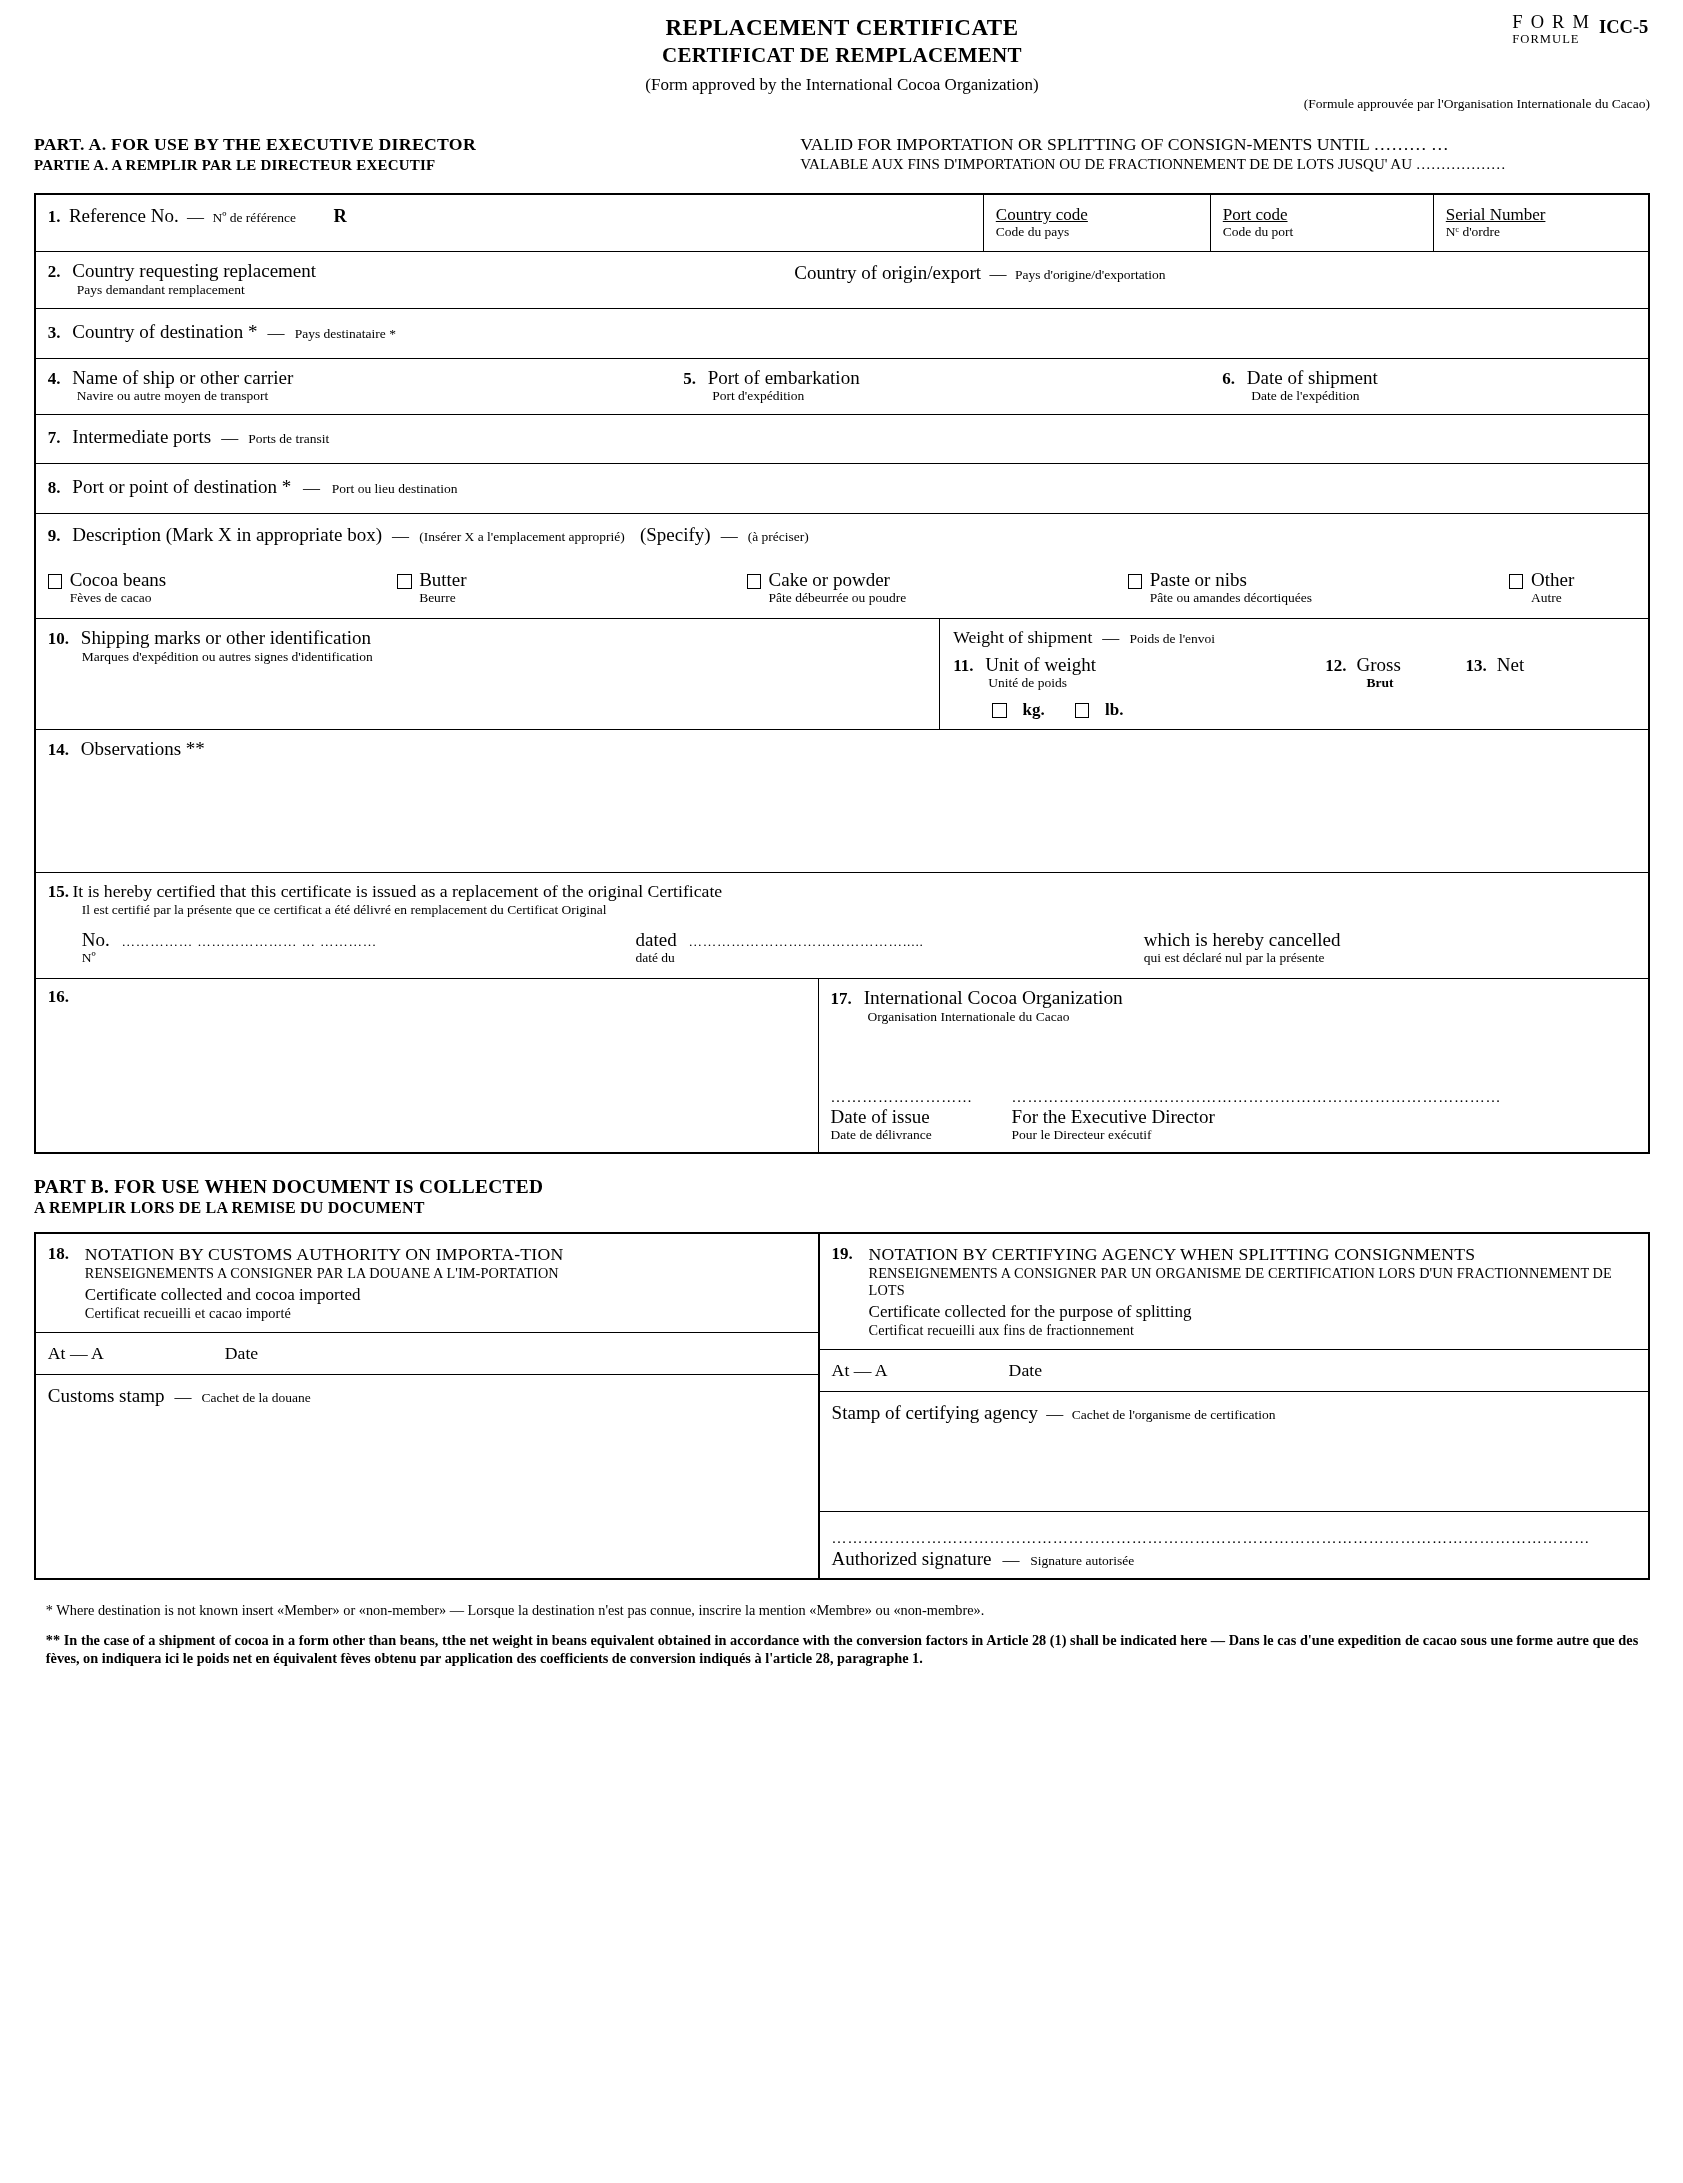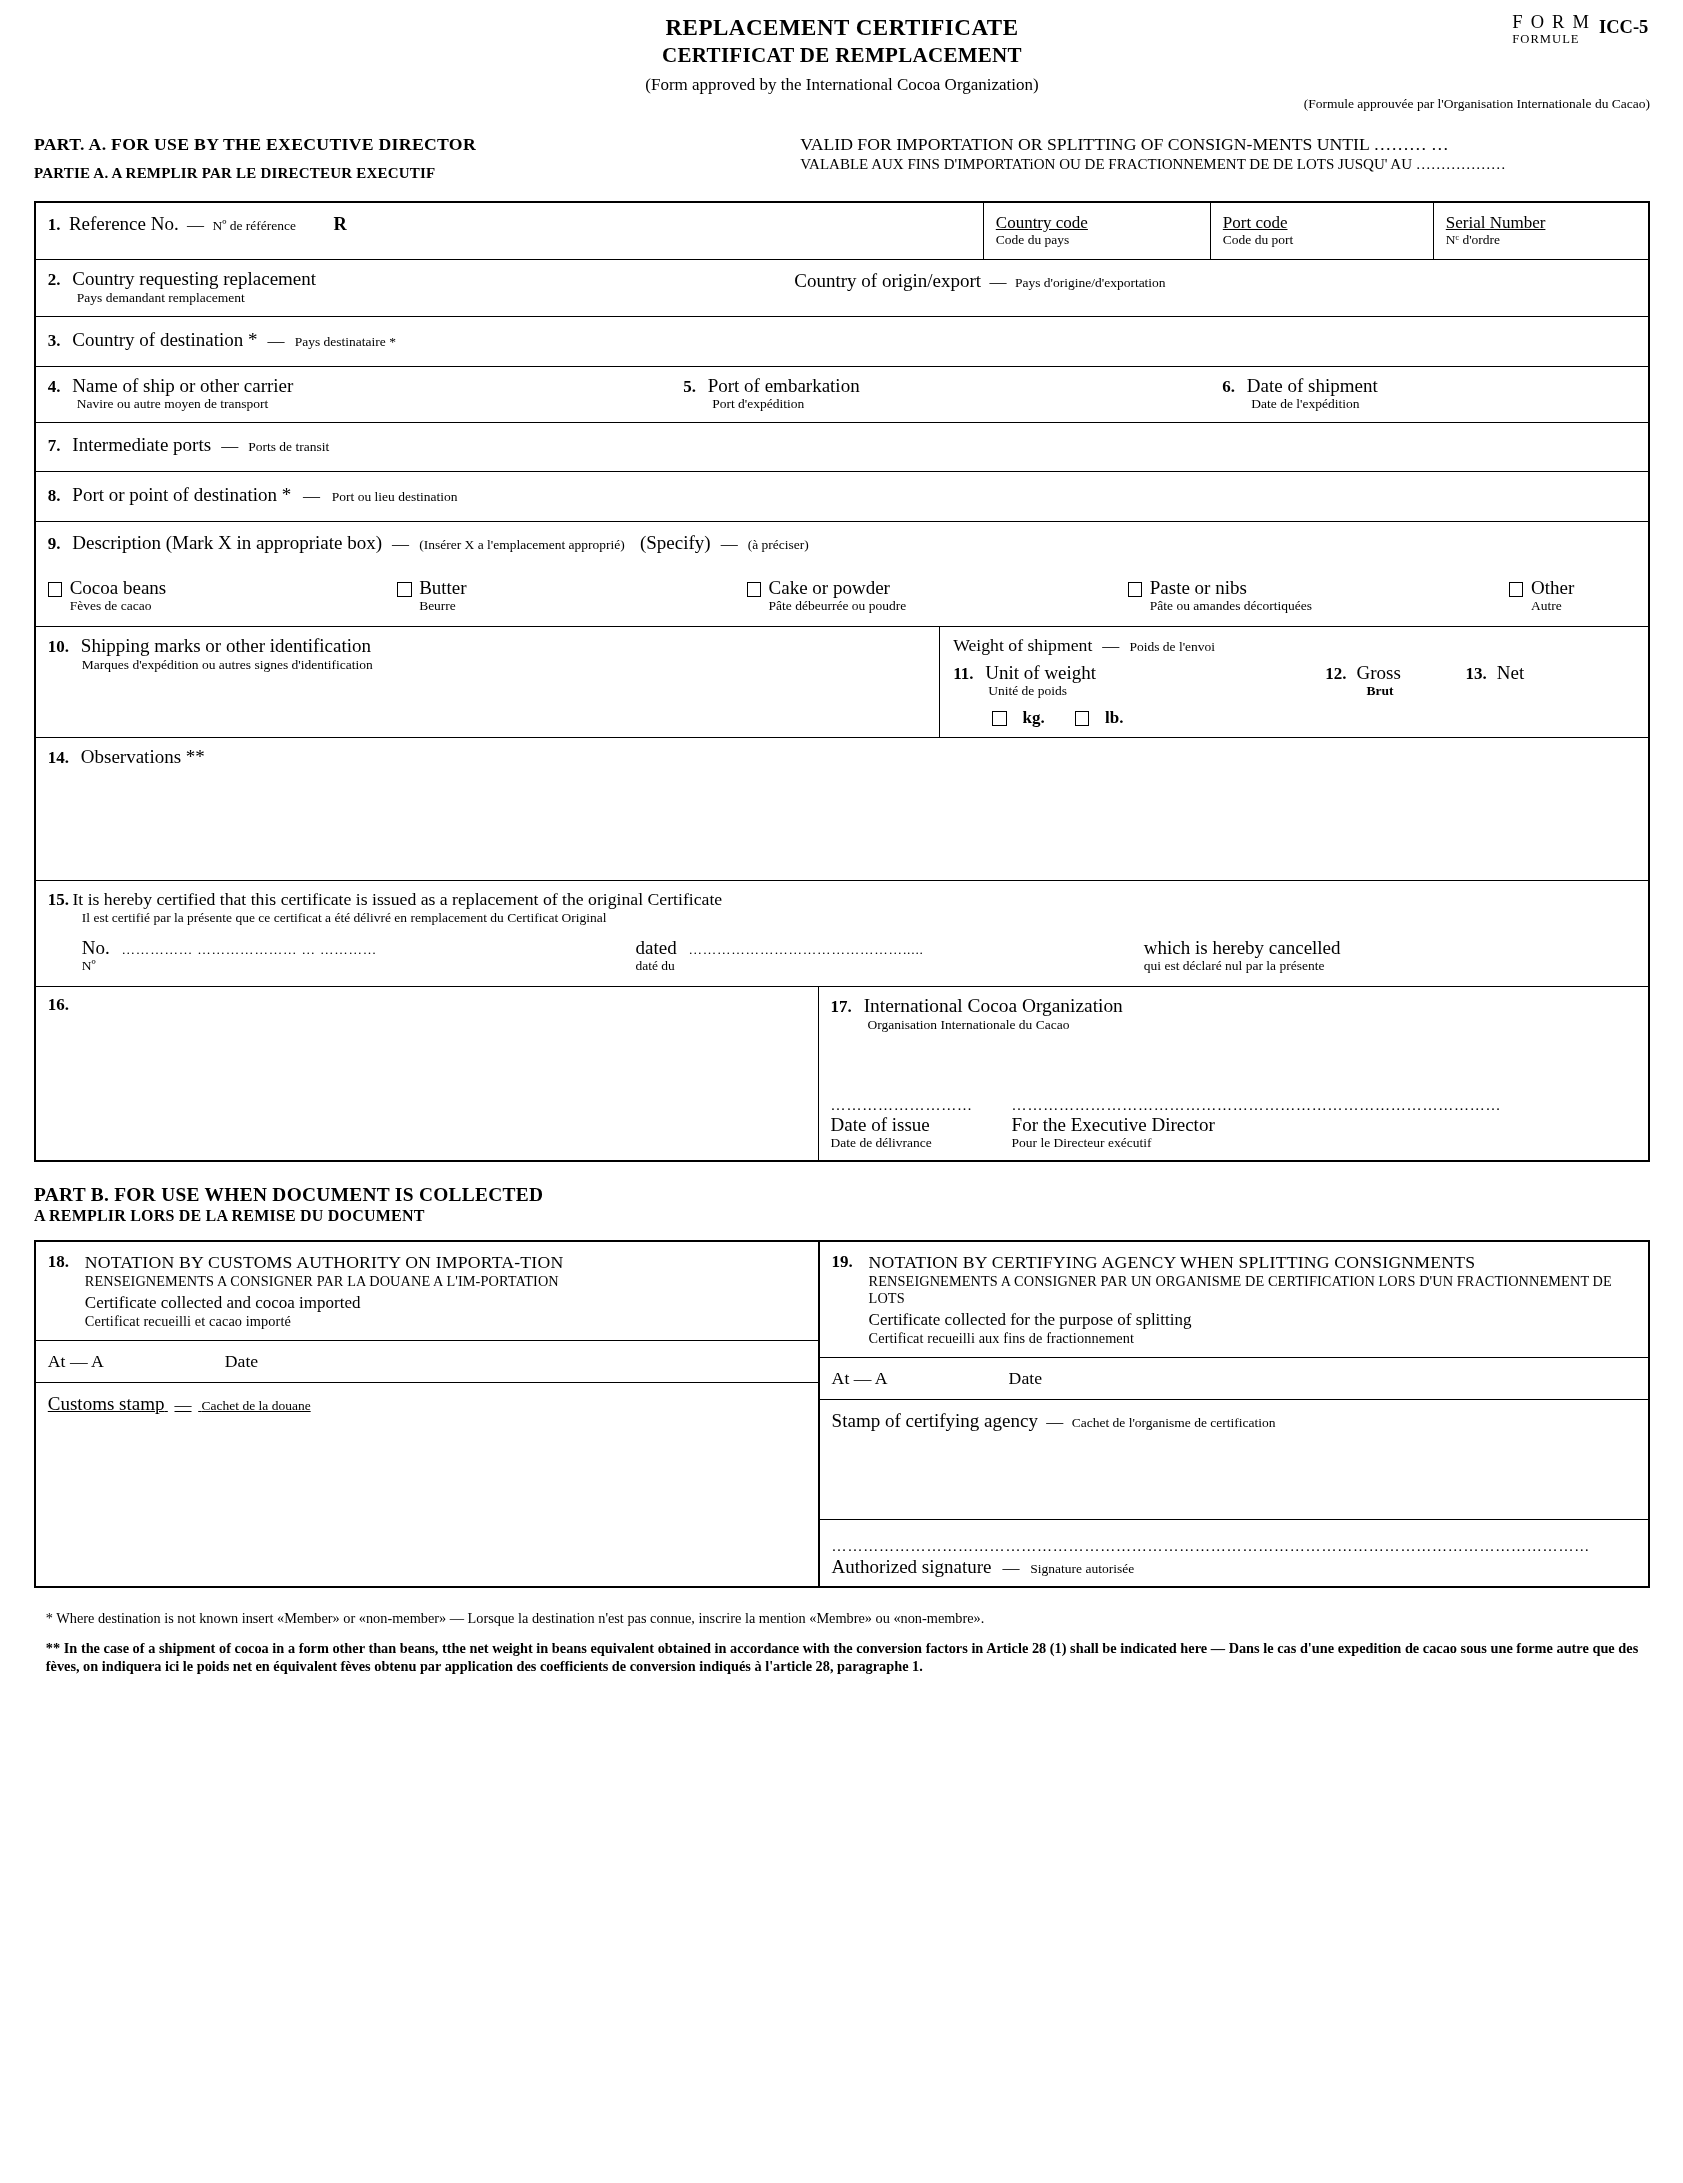--- a/index.html
+++ b/index.html
@@ -66,21 +66,21 @@
 
   
   .partA-row {
     display: flex;
     margin-top: 22px;
     align-items: flex-start;
   }
   .partA-left { width: 47%; }
   .partA-right { flex: 1; padding-left: 6.7px; }
   .pa-line1 { font-size: 17.7px; font-weight: bold; letter-spacing: 0.3px; }
-  .pa-line2 { font-size: 15px; font-weight: bold; letter-spacing: 0.2px; margin-top: 10px; }
+  .pa-line2 { font-size: 15px; font-weight: bold; letter-spacing: 0.2px; margin-top: 2px; }
   .valid-en { font-size: 17.7px; line-height: 1.15; }
   .valid-fr { font-size: 15px; line-height: 1.15; margin-top: 1.7px; }
 
   
   .box {
     border: 2.5px solid #000;
     margin-top: 18.5px;
   }
   .row { border-bottom: 1.7px solid #000; position: relative; }
   .row:last-child { border-bottom: none; }
@@ -184,21 +184,21 @@
   .colB { padding: 0; }
   .colB.left { width: 48.5%; }
   .colB.right { flex: 1; border-left: 2.5px solid #000; }
   .cellpad { padding: 10px 11.8px 10px 11.8px; }
   .bb { border-bottom: 1.7px solid #000; }
   .hd-en { font-size: 17.7px; letter-spacing: 0.2px; }
   .hd-fr { font-size: 14.3px; letter-spacing: 0.1px; }
   .hd-en2 { font-size: 17px; margin-top: 2.5px; }
   .atrow { display: flex; font-size: 17.7px; }
   .atrow .at { width: 177px; }
-  .stamp-h { height: 168px; text-decoration: underline; }
+  .stamp-h { height: 168px; }
   .stamp-h2 { height: 120px; }
   .sigB { padding: 0 11.8px 8.4px 11.8px; }
   .sigB .d { font-size: 15px; letter-spacing: 0.8px; line-height: .9; }
   .sigB .t { font-size: 17px; margin-top: 2.5px; }
 
   
   .footnotes { margin-top: 22px; padding: 0 11.8px 17px 11.8px; }
   .fn { font-size: 14.3px; line-height: 1.25; text-align: justify; }
   .fn.two { margin-top: 11.8px; font-weight: bold; }
 </style>

